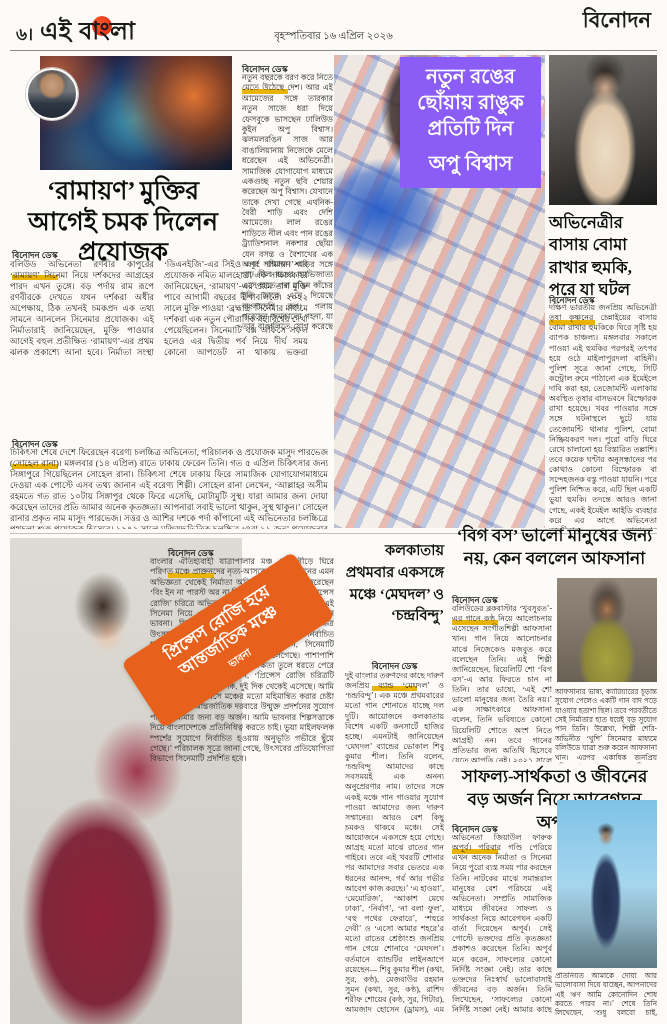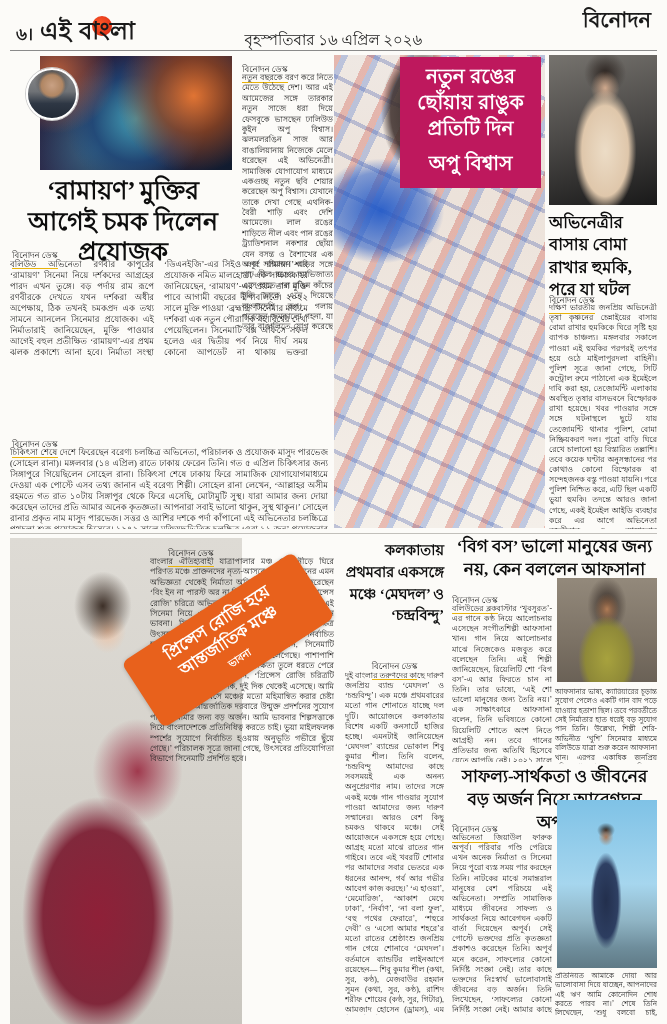--- a/index.html
+++ b/index.html
@@ -10,25 +10,25 @@
   }
   .abs{position:absolute;}
   
   .hdr-rule{top:50px;left:10px;width:647px;border-top:1.5px solid #8a8a8a;}
   .pageno{top:21px;left:16px;font-size:17px;font-weight:bold;}
   .logo-wrap{top:12px;left:40px;height:34px;}
   .logo-dot{position:absolute;left:52px;top:4px;width:20px;height:20px;border-radius:50%;
     background:radial-gradient(circle at 40% 40%,#ff5a2a,#d42310);}
   .logo-text{position:relative;font-size:24px;font-weight:900;letter-spacing:0.5px;
     font-family:"Liberation Sans","DejaVu Sans",sans-serif;text-align:right;}
-  .hdr-date{top:28px;left:0;width:667px;text-align:center;font-size:15px;color:#222;}
+  .hdr-date{top:28px;left:0;width:667px;text-align:center;font-size:10px;color:#222;}
   .hdr-section{top:4px;right:16px;font-size:21px;font-weight:bold;}
   
-  .byline{font-size:8.5px;font-weight:normal;display:inline-block;border-bottom:1px solid #eab308;
-    padding-bottom:5px;}
+  .byline{font-size:8.5px;font-weight:bold;display:inline-block;border-bottom:5px solid #eab308;
+    padding-bottom:12px;}
   .body-txt{font-size:8.5px;line-height:1.3;text-align:justify;overflow:hidden;color:#222;}
   .headline{font-weight:bold;color:#0d0d0d;font-family:"Liberation Serif","DejaVu Serif",serif;}
   
   .photo{overflow:hidden;}
   .ph-ramayan{top:56px;left:40px;width:192px;height:114px;
     background:
       radial-gradient(circle at 80% 35%,rgba(235,120,50,.95) 0%,rgba(150,70,30,.75) 22%,rgba(0,0,0,0) 45%),
       radial-gradient(circle at 8% 15%,rgba(220,110,60,.8) 0%,rgba(0,0,0,0) 30%),
       radial-gradient(circle at 50% 55%,rgba(70,170,190,.9) 0%,rgba(30,70,120,.8) 38%,rgba(0,0,0,0) 62%),
       radial-gradient(circle at 30% 80%,rgba(60,120,150,.8) 0%,rgba(0,0,0,0) 45%),
@@ -95,21 +95,21 @@
   .bd-bhabna{top:557px;left:150px;width:184px;height:462px;font-size:8px;z-index:3;}
   .banner{top:601px;left:126px;width:204px;padding:8px 6px;box-sizing:border-box;text-align:center;
     color:#fff;border-radius:7px;transform:rotate(-33deg);z-index:8;
     box-shadow:0 1px 4px rgba(0,0,0,.25);}
   .banner .b-line{font-size:16.5px;font-weight:bold;line-height:1.3;
     font-family:"Liberation Sans","DejaVu Sans",sans-serif;}
   .banner .b-name{font-size:10px;font-weight:bold;margin-top:2px;}
   .hl-meghdol{top:540px;left:345px;width:99px;font-size:14.5px;line-height:1.5;text-align:right;}
   .by-meghdol{top:655px;left:345px;width:99px;text-align:center;}
   .bd-meghdol{top:671px;left:345px;width:99px;height:344px;font-size:7.8px;}
-  .hl-afsana{top:536px;left:452px;width:205px;font-size:17px;line-height:1.35;text-align:center;}
+  .hl-afsana{top:525px;left:452px;width:205px;font-size:17px;line-height:1.35;text-align:center;}
   .by-afsana{top:589px;left:452px;}
   .bd-afsana{top:604px;left:452px;width:100px;height:158px;font-size:7.8px;}
   .cap-afsana{top:688px;left:555px;width:102px;height:76px;font-size:7.2px;line-height:1.3;
     text-align:justify;overflow:hidden;color:#222;}
   .hl-apurbo{top:766px;left:452px;width:205px;font-size:17px;line-height:1.35;text-align:center;}
   .by-apurbo{top:818px;left:452px;}
   .bd-apurbo{top:833px;left:452px;width:100px;height:182px;font-size:7.8px;}
   .bd-apurbo2{top:972px;left:555px;width:102px;height:46px;font-size:7.2px;line-height:1.3;
     text-align:justify;overflow:hidden;color:#222;}
 </style>
@@ -132,21 +132,21 @@
   <div class="abs headline hl-ramayan">‘রামায়ণ’ মুক্তির আগেই চমক দিলেন প্রযোজক</div>
   <div class="abs by-ramayan"><span class="byline">বিনোদন ডেস্ক</span></div>
   <div class="abs body-txt bd-ramayan">বলিউড অভিনেতা রণবীর কাপুরের ‘রামায়ণ’ সিনেমা নিয়ে দর্শকদের আগ্রহের পারদ এখন তুঙ্গে। বড় পর্দায় রাম রূপে রণবীরকে দেখতে যখন দর্শকরা অধীর অপেক্ষায়, ঠিক তখনই চমকপ্রদ এক তথ্য সামনে আনলেন সিনেমার প্রযোজক। এই নির্মাতারাই জানিয়েছেন, মুক্তি পাওয়ার আগেই বহুল প্রতীক্ষিত ‘রামায়ণ’-এর প্রথম ঝলক প্রকাশ্যে আনা হবে। নির্মাতা সংস্থা ‘ডিএনইজি’-এর সিইও এবং ‘রামায়ণ’-এর প্রযোজক নমিত মালহোত্রা এক সাক্ষাৎকারে জানিয়েছেন, ‘রামায়ণ’-এর প্রথম ভাগ মুক্তি পাবে আগামী বছরের দীপাবলিতে। ২০২২ সালে মুক্তি পাওয়া ‘ব্রহ্মাস্ত্র’ সিনেমার মাধ্যমে দর্শকরা এক নতুন পৌরাণিক মহাবিশ্বের দেখা পেয়েছিলেন। সিনেমাটি বক্স অফিসে সফল হলেও এর দ্বিতীয় পর্ব নিয়ে দীর্ঘ সময় কোনো আপডেট না থাকায় ভক্তরা অনুরাগীর মতো হয়ে পড়েছিলেন। ভারতীয় গণমাধ্যমের প্রতিবেদন অনুযায়ী, সিনেপ্রেমীদের একটি দীর্ঘ অপেক্ষার অবসান ঘটিয়ে ‘রামায়ণ’-এর ঝলক শিগগিরই সামনে আসছে। এই সিনেমায় রামের চরিত্রে রণবীর কাপুরের সঙ্গে সীতার চরিত্রে দেখা যাবে সাই পল্লবীকে। এ ছাড়া রাবণ চরিত্রে অভিনয় করছেন যশ; দুই ভাগে নির্মিত হচ্ছে সিনেমাটি।</div>
 
   <div class="abs by-sohel"><span class="byline">বিনোদন ডেস্ক</span></div>
   <div class="abs body-txt bd-sohel">চিকিৎসা শেষে দেশে ফিরেছেন বরেণ্য চলচ্চিত্র অভিনেতা, পরিচালক ও প্রযোজক মাসুদ পারভেজ (সোহেল রানা)। মঙ্গলবার (১৪ এপ্রিল) রাতে ঢাকায় ফেরেন তিনি। গত ৫ এপ্রিল চিকিৎসার জন্য সিঙ্গাপুরে গিয়েছিলেন সোহেল রানা। চিকিৎসা শেষে ঢাকায় ফিরে সামাজিক যোগাযোগমাধ্যমে দেওয়া এক পোস্টে এসব তথ্য জানান এই বরেণ্য শিল্পী। সোহেল রানা লেখেন, ‘আল্লাহর অসীম রহমতে গত রাত ১০টায় সিঙ্গাপুর থেকে ফিরে এসেছি, মোটামুটি সুস্থ। যারা আমার জন্য দোয়া করেছেন তাদের প্রতি আমার অনেক কৃতজ্ঞতা। আপনারা সবাই ভালো থাকুন, সুস্থ থাকুন।’ সোহেল রানার প্রকৃত নাম মাসুদ পারভেজ। সত্তর ও আশির দশকে পর্দা কাঁপানো এই অভিনেতার চলচ্চিত্রে পথচলা শুরু প্রযোজক হিসেবে। ১৯৭২ সালে মুক্তিযুদ্ধভিত্তিক চলচ্চিত্র ‘ওরা ১১ জন’ প্রযোজনার মাধ্যমে চলচ্চিত্রাঙ্গনে প্রবেশ করেন। সিনেমাটি পরিচালনা করেন প্রয়াত নির্মাতা চাষী নজরুল ইসলাম। পরে ১৯৭৩ সালে ‘মাসুদ রানা’ চলচ্চিত্র পরিচালনার মাধ্যমে নায়ক হিসেবে আত্মপ্রকাশ করেন। এই সিনেমায় ‘সোহেল রানা’ নামেই অভিনয় করেন, যা পরে তার স্থায়ী পরিচয়ে রূপ নেয়।</div>
 
   <div class="abs by-apu"><span class="byline">বিনোদন ডেস্ক</span></div>
   <div class="abs body-txt bd-apu">নতুন বছরকে বরণ করে নিতে মেতে উঠেছে দেশ। আর এই আমেজের সঙ্গে তারকার নতুন সাজে ধরা দিয়ে ফেসবুকে ভাসছেন ঢালিউড কুইন অপু বিশ্বাস। ঝলমলরঙিন সাজ আর বাঙালিয়ানায় নিজেকে মেলে ধরেছেন এই অভিনেত্রী। সামাজিক যোগাযোগ মাধ্যমে একগুচ্ছ নতুন ছবি শেয়ার করেছেন অপু বিশ্বাস। যেখানে তাকে দেখা গেছে এথনিক-বৈরী শাড়ি এবং দেশি আমেজে। লাল রঙের শাড়িতে নীল এবং পান রঙের ট্র্যাডিশনাল নকশার ছোঁয়া যেন বসন্ত ও বৈশাখের এক অপূর্ব সম্মিলন। শাড়ির সঙ্গে গাঢ় নীল রঙের আভিজাত্য এসে হাতে পরা রঙিন কাঁচের চুড়ি তাকে এনে দিয়েছে বাংলাদেশি রূপ। গলায় পরেছেন জমকালো গহনা, যা তার বাঙালিতে যোগ করেছে রাজকীয় আভা। ছবির ক্যাপশনে অভিনেত্রী তার মনের অনুভূতি প্রকাশ করে লিখেছেন, ‘নতুন রঙের ছোঁয়ায় রাঙুক প্রতিটি দিন। সবাইকে জানাই বাংলা নববর্ষ ১৪৩৩-এর আন্তরিক শুভেচ্ছা। শুভ নববর্ষ!’ শেয়ার করা ছবিগুলোতে অপু বিশ্বাসকে দোলনা বেশ দুষ্টু হাসিতে পোজ দিতে দেখা গেছে। ভক্ত-অনুরাগীরা তাকে নতুন বছরের বিনয়ি শুভেচ্ছা জানানোর পাশাপাশি তার সৌন্দর্যের প্রশংসায় মেতেছেন।</div>
   <div class="abs photo ph-apu"></div>
-  <div class="abs green-box" style="background:#be185d;">
+  <div class="abs green-box" style="background:#8b5cf6;">
     <div class="k-line">নতুন রঙের</div>
     <div class="k-line">ছোঁয়ায় রাঙুক</div>
     <div class="k-line">প্রতিটি দিন</div>
     <div class="k-name">অপু বিশ্বাস</div>
   </div>
 
   <div class="abs photo ph-trisha"></div>
   <div class="abs headline hl-trisha">অভিনেত্রীর বাসায় বোমা রাখার হুমকি, পরে যা ঘটল</div>
   <div class="abs by-trisha"><span class="byline">বিনোদন ডেস্ক</span></div>
   <div class="abs body-txt bd-trisha">দক্ষিণ ভারতীয় জনপ্রিয় অভিনেত্রী তৃষা কৃষ্ণনের চেন্নাইয়ের বাসায় বোমা রাখার হুমকিকে ঘিরে সৃষ্টি হয় ব্যাপক চাঞ্চল্য। মঙ্গলবার সকালে পাওয়া এই হুমকির পরপরই তৎপর হয়ে ওঠে মাইলাপুরদলা বাহিনী। পুলিশ সূত্রে জানা গেছে, সিটি কন্ট্রোল রুমে পাঠানো এক ইমেইলে দাবি করা হয়, তেজোমন্টি এলাকায় অবস্থিত তৃষার বাসভবনে বিস্ফোরক রাখা হয়েছে। খবর পাওয়ার সঙ্গে সঙ্গে ঘটনাস্থলে ছুটে যায় তেজোমন্টি থানার পুলিশ, বোমা নিষ্ক্রিয়করণ দল। পুরো বাড়ি ঘিরে রেখে চালানো হয় বিস্তারিত তল্লাশি। তবে কয়েক ঘণ্টার অনুসন্ধানের পর কোথাও কোনো বিস্ফোরক বা সন্দেহজনক বস্তু পাওয়া যায়নি। পরে পুলিশ নিশ্চিত করে, এটি ছিল একটি ভুয়া হুমকি। তদন্তে আরও জানা গেছে, একই ইমেইল আইডি ব্যবহার করে এর আগে অভিনেতা রজনীকান্ত ও ব্যাঙ্গালোর ব্যবসায়ীদের একই ধরনের বোমা হুমকি পাঠানো হয়েছিল। ফলে ঘটনাগুলোর মধ্যে যোগসূত্র রয়েছে কি না, তা খতিয়ে দেখা হচ্ছে। এ ঘটনায় মামলা দায়ের করা হয়েছে এবং সাইবার ক্রাইম বিভাগ ইমেইলের উৎস শনাক্তে কাজ করছে। পুলিশ জানিয়েছে, ভিপিএনসহ বিভিন্ন পন্থায় পরিচয় গোপন করে এমন ইমেইল পাঠানো হয়, তাই প্রেরককে শনাক্ত করা কঠিন হলেও চেষ্টা চলছে। উল্লেখ্য, এর আগেও একই ধরনের ভুয়া হুমকির মুখে পড়েছিলেন তৃষা। ব্যস্ততার কারণে তারকা ও গুরুত্বপূর্ণ স্থাপনাকে লক্ষ্য করে এমন ভুয়া হুমকি বেড়ে যাওয়ায় বিষয়টি গুরুত্বের সঙ্গে দেখছে কর্তৃপক্ষ। এদিকে কাজের ক্ষেত্রে বেশ ব্যস্ত সময় পার করছেন তৃষা কৃষ্ণান। সামনে তাকে দেখা যাবে ‘বিশ্বম্ভর’ সিনেমায় চিরঞ্জীবীর সঙ্গে এবং ‘কারাপ্পু’ সিনেমায় সূর্যর বিপরীতে। সূত্র: এনডিটিভি</div>

